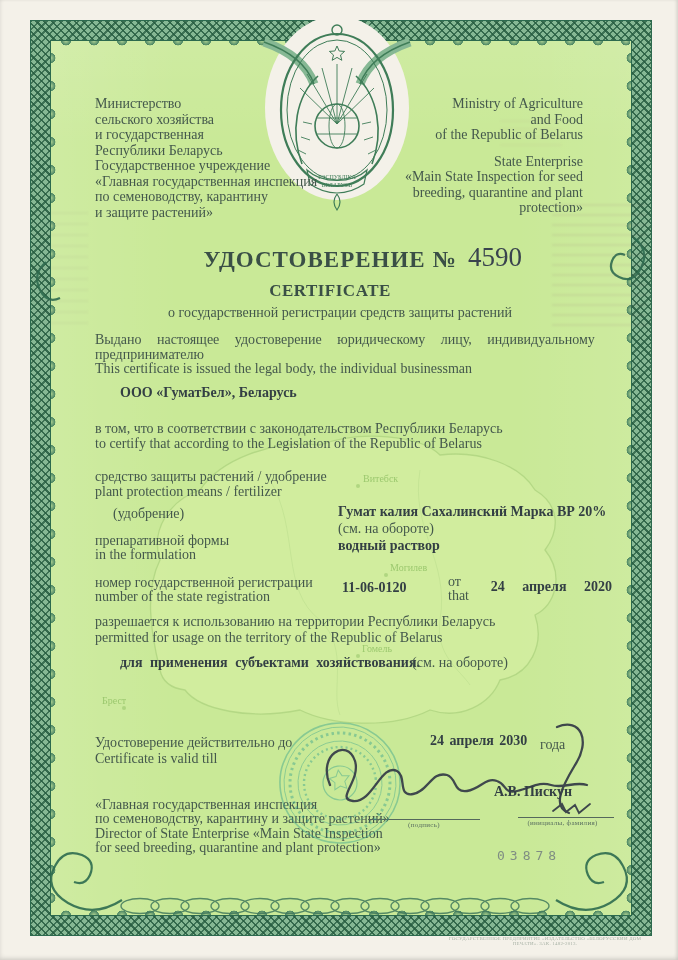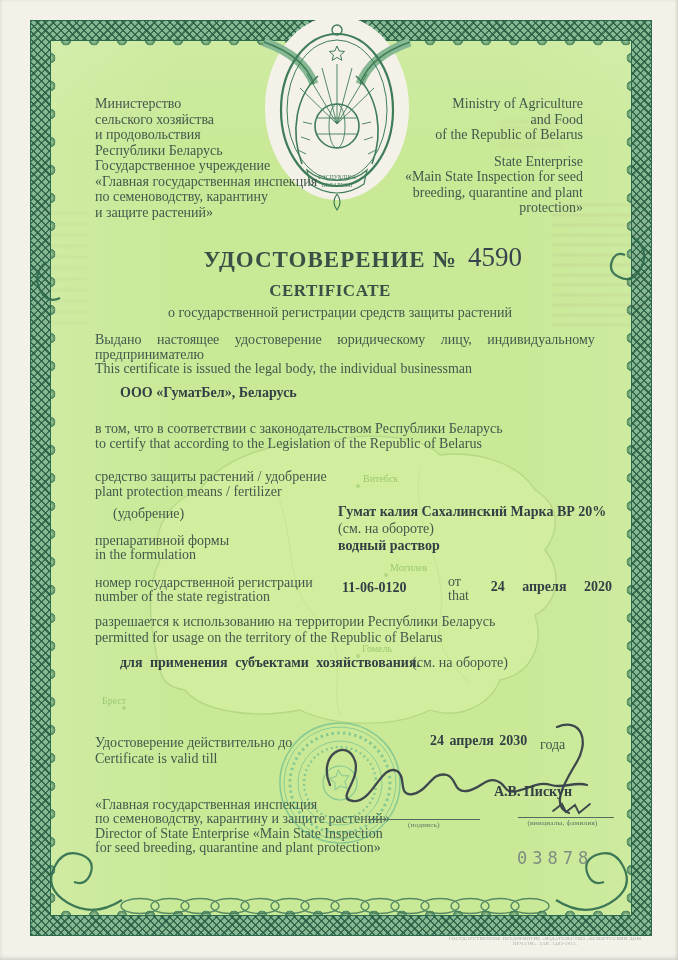--- a/index.html
+++ b/index.html
@@ -38,21 +38,21 @@
   .t{font-size:14px;line-height:15.5px;color:#44584c;}
   .b{font-weight:bold;color:#333f44;}
   .hl div{white-space:nowrap;}
   .right{text-align:right;}
   .center{text-align:center;}
   .ws12{word-spacing:12px;}
   .ws14{word-spacing:14px;}
   .ws4{word-spacing:4px;}
   .cap{font-size:7px;color:#5a6f60;letter-spacing:.3px;}
   .sigline{border-top:1px solid #55685c;height:0;}
-  .serial{font-family:"DejaVu Sans Mono",monospace;font-size:17px;letter-spacing:5px;color:#7f8d83;margin-left:20px;}
+  .serial{font-family:"DejaVu Sans Mono",monospace;font-size:13px;letter-spacing:5px;color:#7f8d83;}
   .fineprint{font-size:5px;color:#a9b3a7;letter-spacing:.2px;text-align:center;}
   .bleed{position:absolute;filter:blur(1px);pointer-events:none;}
 </style>
 </head>
 <body>
 
 <div class="paper">
 
   <div class="band"></div>
   <div class="cert-bg"></div>
@@ -133,21 +133,21 @@
     </g>
     <g font-size="6" fill="#3f7d58" text-anchor="middle" font-family="Liberation Serif, serif">
       <text x="75" y="167">РЭСПУБЛІКА</text>
       <text x="75" y="175">БЕЛАРУСЬ</text>
     </g>
   </svg>
 
   <div class="abs t hl" style="left:95px;top:96px;width:285px;">
     <div>Министерство</div>
     <div>сельского хозяйства</div>
-    <div>и продовольствия</div>
+    <div>и государственная</div>
     <div>Республики Беларусь</div>
     <div>Государственное учреждение</div>
     <div>«Главная  государственная инспекция</div>
     <div>по семеноводству, карантину</div>
     <div>и защите растений»</div>
   </div>
   <div class="abs t hl right" style="left:330px;top:96px;width:253px;">
     <div>Ministry of Agriculture</div>
     <div>and Food</div>
     <div>of the Republic of Belarus</div>

